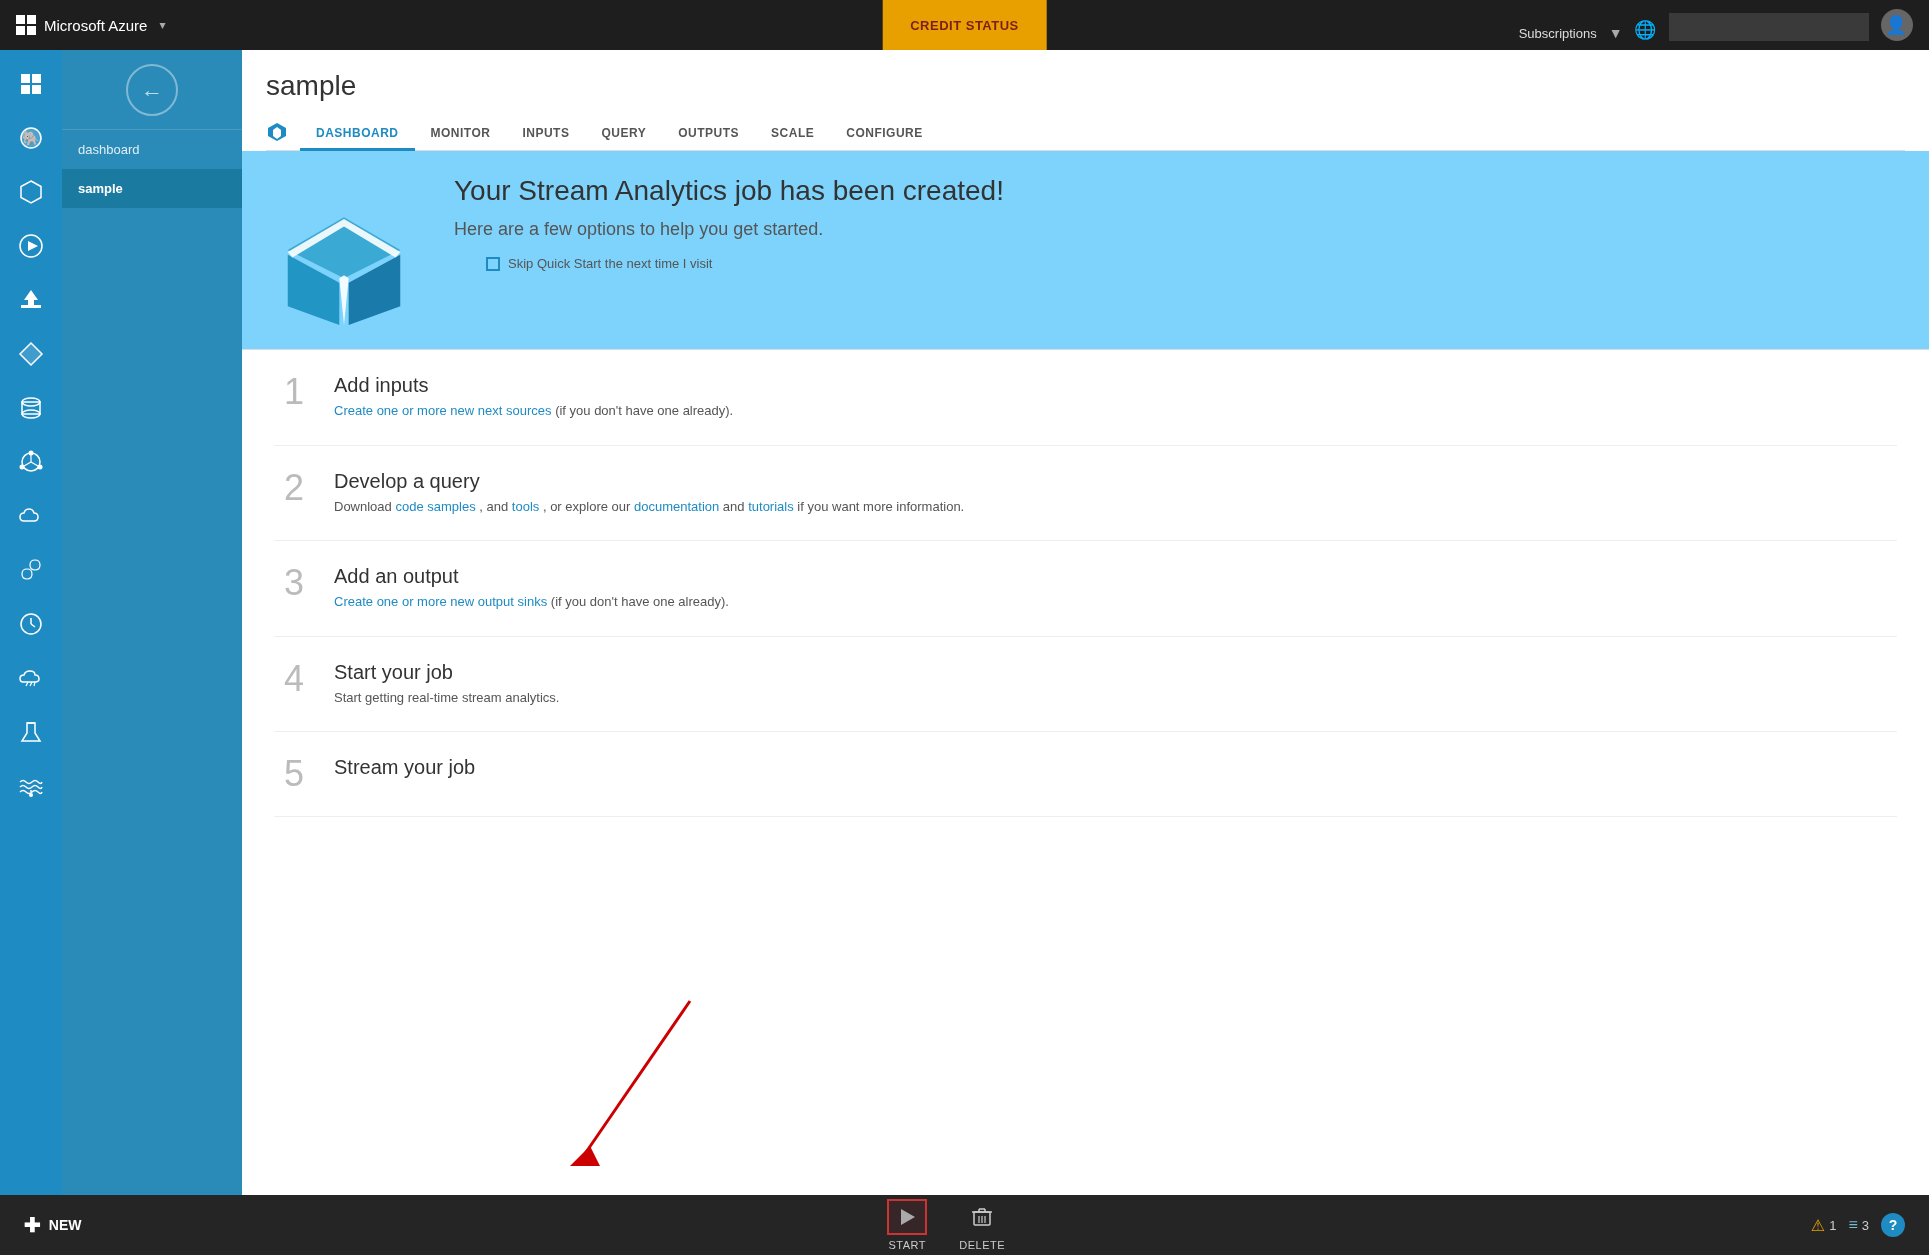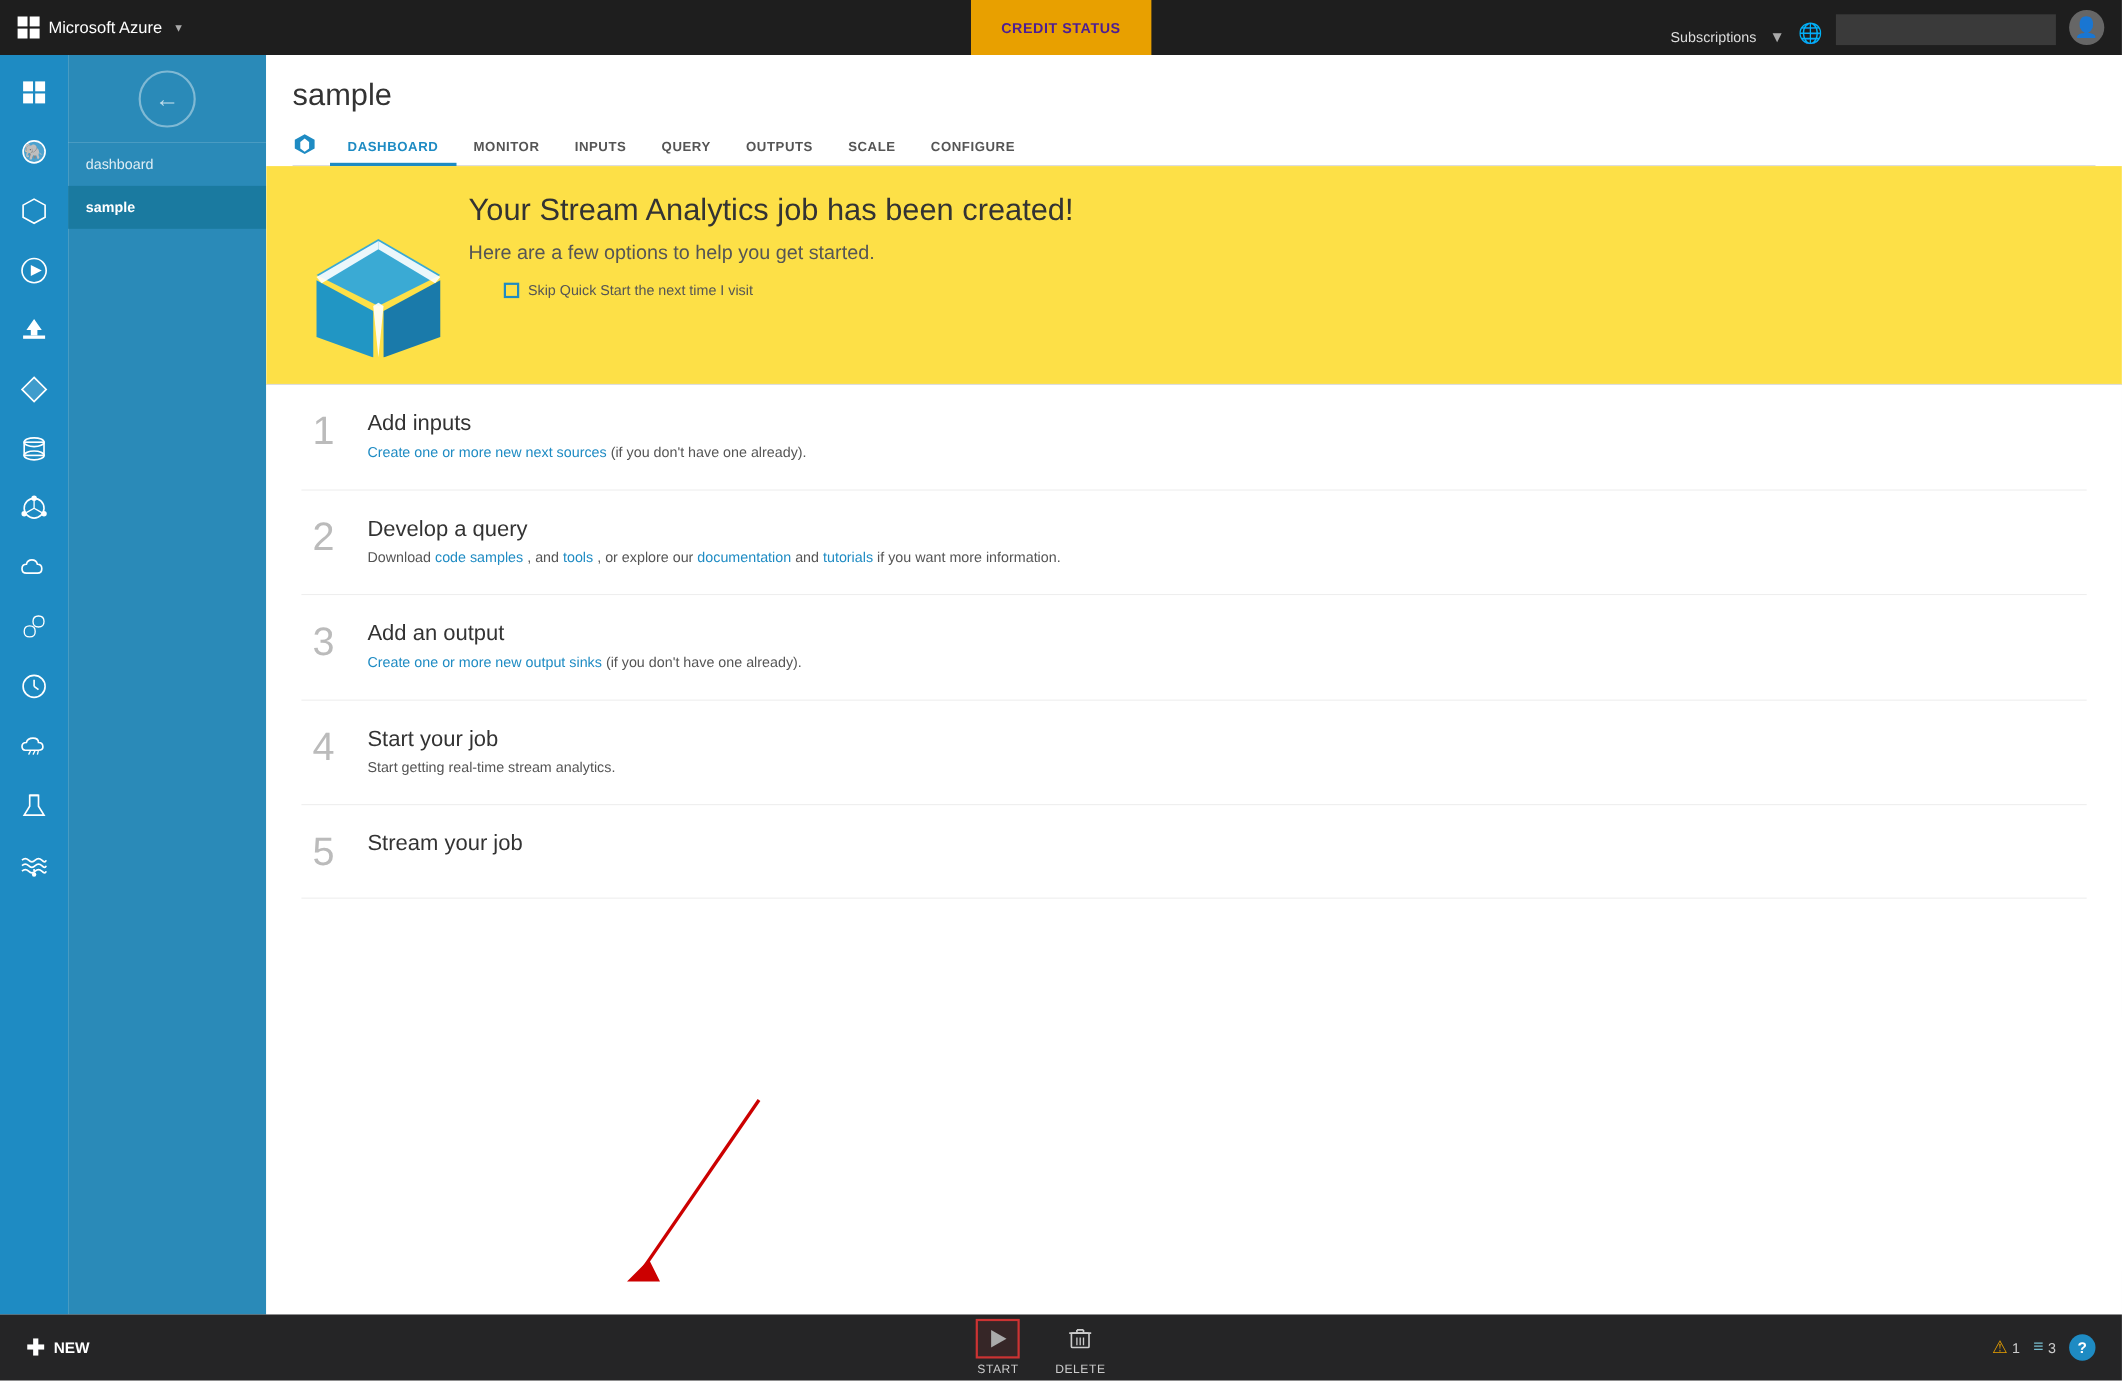--- a/index.html
+++ b/index.html
@@ -13,21 +13,21 @@
     .top-bar-logo {
       display: flex; align-items: center; padding: 0 16px; gap: 8px;
       font-size: 16px; font-weight: 400; white-space: nowrap;
     }
     .logo-grid { display: grid; grid-template-columns: 1fr 1fr; gap: 2px; width: 20px; height: 20px; }
     .logo-grid-cell { background: #fff; width: 9px; height: 9px; }
     .top-bar-logo-text { font-size: 15px; }
     .top-bar-chevron { font-size: 12px; color: #aaa; margin-left: 4px; }
     .credit-status-btn {
       position: absolute; left: 50%; transform: translateX(-50%);
-      background: #e8a000; color: #4c1d95; font-size: 13px; font-weight: 700;
+      background: #e8a000; color: #7f1d1d; font-size: 13px; font-weight: 700;
       padding: 0 28px; height: 50px; display: flex; align-items: center;
       letter-spacing: 0.5px; cursor: pointer; border: none;
     }
     .top-bar-right {
       margin-left: auto; display: flex; align-items: flex-end; gap: 12px; padding-right: 16px;
     }
     .subscriptions-text { font-size: 13px; color: #ddd; }
     .filter-icon { color: #aaa; font-size: 14px; }
     .globe-icon { color: #aaa; font-size: 18px; }
     .search-box {
@@ -93,22 +93,22 @@
     .tab-icon { color: #1e8bc3; font-size: 20px; margin-right: 12px; }
     .tab-item {
       padding: 8px 16px; font-size: 12px; font-weight: 600; letter-spacing: 0.5px;
       color: #555; cursor: pointer; text-transform: uppercase;
       border-bottom: 3px solid transparent; margin-bottom: -1px;
     }
     .tab-item.active { color: #1e8bc3; border-bottom-color: #1e8bc3; }
 
     
     .quickstart-banner {
-      background: #fde047; margin: 0; padding: 24px 32px;
-      display: flex; align-items: flex-start; gap: 12px;
+      background: #7dd3fc; margin: 0; padding: 24px 32px;
+      display: flex; align-items: flex-start; gap: 40px;
       border-bottom: 1px solid #ddd;
     }
     .stream-logo {
       width: 140px; height: 150px; flex-shrink: 0;
       position: relative;
     }
     .banner-text { flex: 1; }
     .banner-title {
       font-size: 28px; font-weight: 300; color: #333; margin-bottom: 12px;
     }

